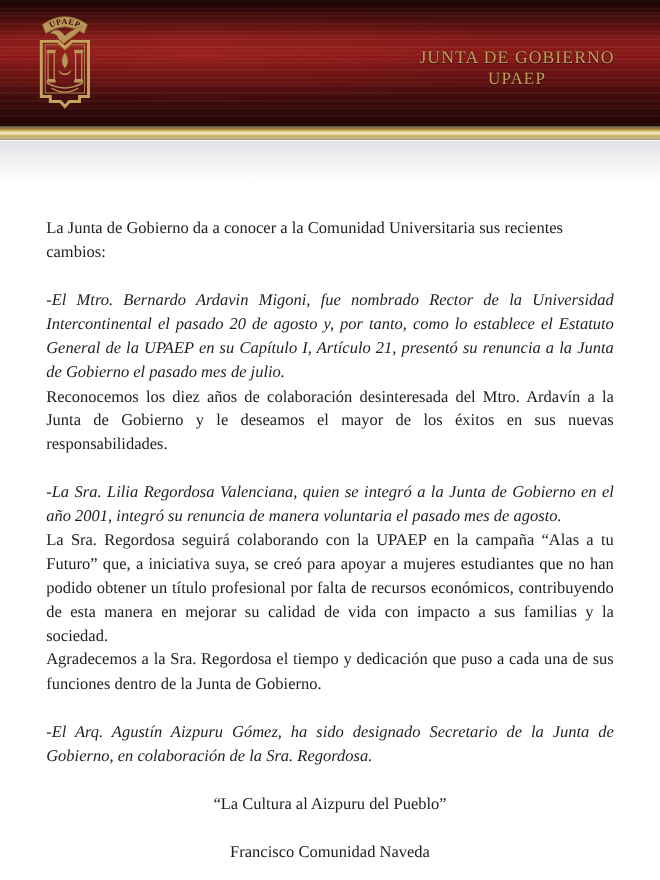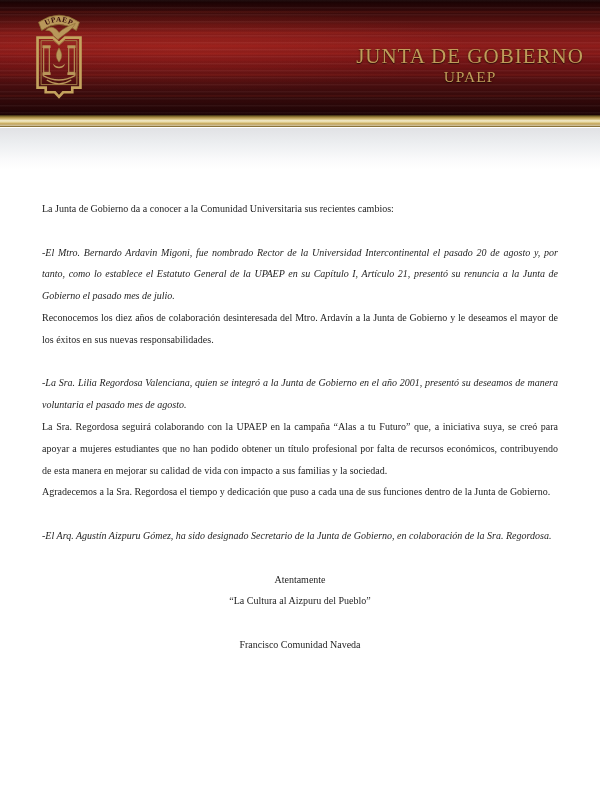--- a/index.html
+++ b/index.html
@@ -33,40 +33,40 @@
   }
 
   .crest { position: absolute; left: 28px; top: 9px; width: 62px; height: 94px; }
 
   .header-title {
     position: absolute; top: 44px; left: 350px; width: 240px;
     text-align: center; color: #bf9d5a;
     text-shadow: 0 1px 1px rgba(0,0,0,0.6), 0 0 2px rgba(90,40,10,0.5);
     line-height: 1.16; letter-spacing: 1px;
   }
-  .header-title .t1 { font-size: 21px; }
+  .header-title .t1 { font-size: 16px; }
   .header-title .t2 { font-size: 15.5px; }
 
   
   .gold-band {
     position: absolute; top: 115px; left: 0; width: 600px; height: 12px;
     background: linear-gradient(180deg,
       #6f5a26 0%, #a98c45 14%, #d5bf7c 32%, #f3ecce 48%,
       #e4d397 62%, #c3a55b 78%, #94783370 100%, #66521f 100%);
     border-top: 1px solid #4e3d18; border-bottom: 1px solid #8a7339;
   }
   .fade-strip {
     position: absolute; top: 128px; left: 0; width: 600px; height: 42px;
     background: linear-gradient(180deg, #e1e2e5 0%, #eceef0 35%, #fafafb 75%, #ffffff 100%);
   }
 
   
   .doc {
     position: absolute; top: 198px; left: 42px; width: 516px;
-    font-size: 10px; line-height: 21.8px; color: #1e1e1e;
+    font-size: 15px; line-height: 21.8px; color: #1e1e1e;
   }
   .doc p { text-align: justify; }
   .doc p.gap { margin-top: 21.8px; font-style: italic; }
   .doc .intro { text-align: left; }
 
   .closing { margin-top: 21.8px; text-align: center; }
   .closing div { line-height: 21.8px; }
   .closing .sig-block { margin-top: 21.8px; }
 </style>
 </head>
@@ -116,28 +116,27 @@
 
   <div class="gold-band"></div>
   <div class="fade-strip"></div>
 
   <div class="doc">
     <p class="intro">La Junta de Gobierno da a conocer a la Comunidad Universitaria sus recientes cambios:</p>
 
     <div id="para-container">
         <p class="gap">-El Mtro. Bernardo Ardavin Migoni, fue nombrado Rector de la Universidad Intercontinental el pasado 20 de agosto y, por tanto, como lo establece el Estatuto General de la UPAEP en su Capítulo I, Artículo 21, presentó su renuncia a la Junta de Gobierno el pasado mes de julio.</p>
         <p>Reconocemos los diez años de colaboración desinteresada del Mtro. Ardavín a la Junta de Gobierno y le deseamos el mayor de los éxitos en sus nuevas responsabilidades.</p>
-        <p class="gap">-La Sra. Lilia Regordosa Valenciana, quien se integró a la Junta de Gobierno en el año 2001, presentó su deseamos de manera voluntaria el pasado mes de agosto.</p>
+        <p class="gap">-La Sra. Lilia Regordosa Valenciana, quien se integró a la Junta de Gobierno en el año 2001, integró su renuncia de manera voluntaria el pasado mes de agosto.</p>
         <p>La Sra. Regordosa seguirá colaborando con la UPAEP en la campaña “Alas a tu Futuro” que, a iniciativa suya, se creó para apoyar a mujeres estudiantes que no han podido obtener un título profesional por falta de recursos económicos, contribuyendo de esta manera en mejorar su calidad de vida con impacto a sus familias y la sociedad.</p>
         <p>Agradecemos a la Sra. Regordosa el tiempo y dedicación que puso a cada una de sus funciones dentro de la Junta de Gobierno.</p>
         <p class="gap">-El Arq. Agustín Aizpuru Gómez, ha sido designado Secretario de la Junta de Gobierno, en colaboración de la Sra. Regordosa.</p>
       </div>
 
     <div class="closing">
-      <div>Atentamente</div>
       <div>“La Cultura al Aizpuru del Pueblo”</div>
       <div class="sig-block">
         <div>Francisco Comunidad Naveda</div>
       </div>
     </div>
   </div>
 
 </div>
 
 </body></html>

